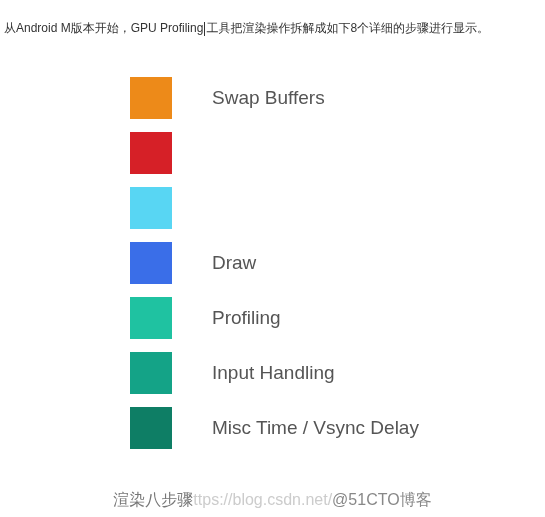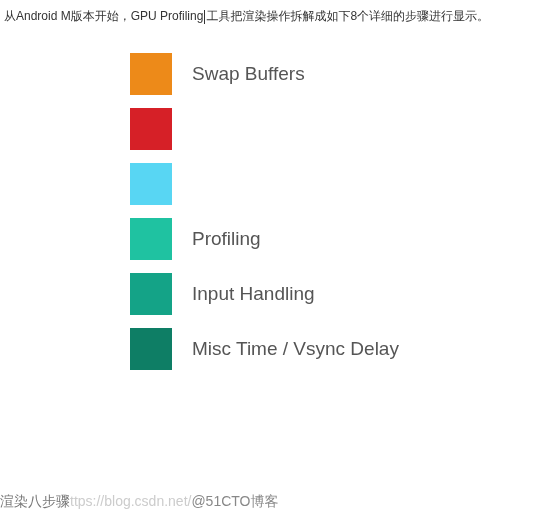--- a/index.html
+++ b/index.html
@@ -10,21 +10,21 @@
     body {
       width: 545px;
       height: 517px;
       background: #ffffff;
       font-family: Arial, "Microsoft YaHei", sans-serif;
       position: relative;
     }
     .header-text {
       font-size: 12px;
       color: #333;
-      padding: 8px 4px;
+      padding: 20px 4px;
       line-height: 1.4;
     }
     .cursor-mark {
       display: inline-block;
       width: 1px;
       height: 14px;
       background: #333;
       vertical-align: middle;
       margin: 0 1px;
     }
@@ -40,27 +40,28 @@
     .swatch {
       width: 42px;
       height: 42px;
       margin-right: 20px;
       flex-shrink: 0;
     }
     .label {
       font-size: 19px;
       color: #555;
       font-weight: 400;
+      margin-left: 20px;
     }
     .footer {
       position: absolute;
       bottom: 6px;
       width: 100%;
-      text-align: left;
-      font-size: 14px;
+      text-align: center;
+      font-size: 16px;
       color: #aaa;
     }
     .footer .dark {
       color: #777;
     }
     .footer .watermark {
       color: #ccc;
     }
     .footer .brand {
       color: #888;
@@ -78,20 +79,24 @@
     <div class="swatch" style="background:#ed8a19"></div>
     <div class="label">Swap Buffers</div>
   </div>
   <div class="legend-item">
     <div class="swatch" style="background:#d62027"></div>
   </div>
   <div class="legend-item">
     <div class="swatch" style="background:#58d6f3"></div>
   </div>
   <div class="legend-item">
+    <div class="swatch" style="background:#3a6ee8"></div>
+    <div class="label">Draw</div>
+  </div>
+  <div class="legend-item">
     <div class="swatch" style="background:#1fc2a1"></div>
     <div class="label">Profiling</div>
   </div>
   <div class="legend-item">
     <div class="swatch" style="background:#14a387"></div>
     <div class="label">Input Handling</div>
   </div>
   <div class="legend-item">
     <div class="swatch" style="background:#0e7e65"></div>
     <div class="label">Misc Time / Vsync Delay</div>

